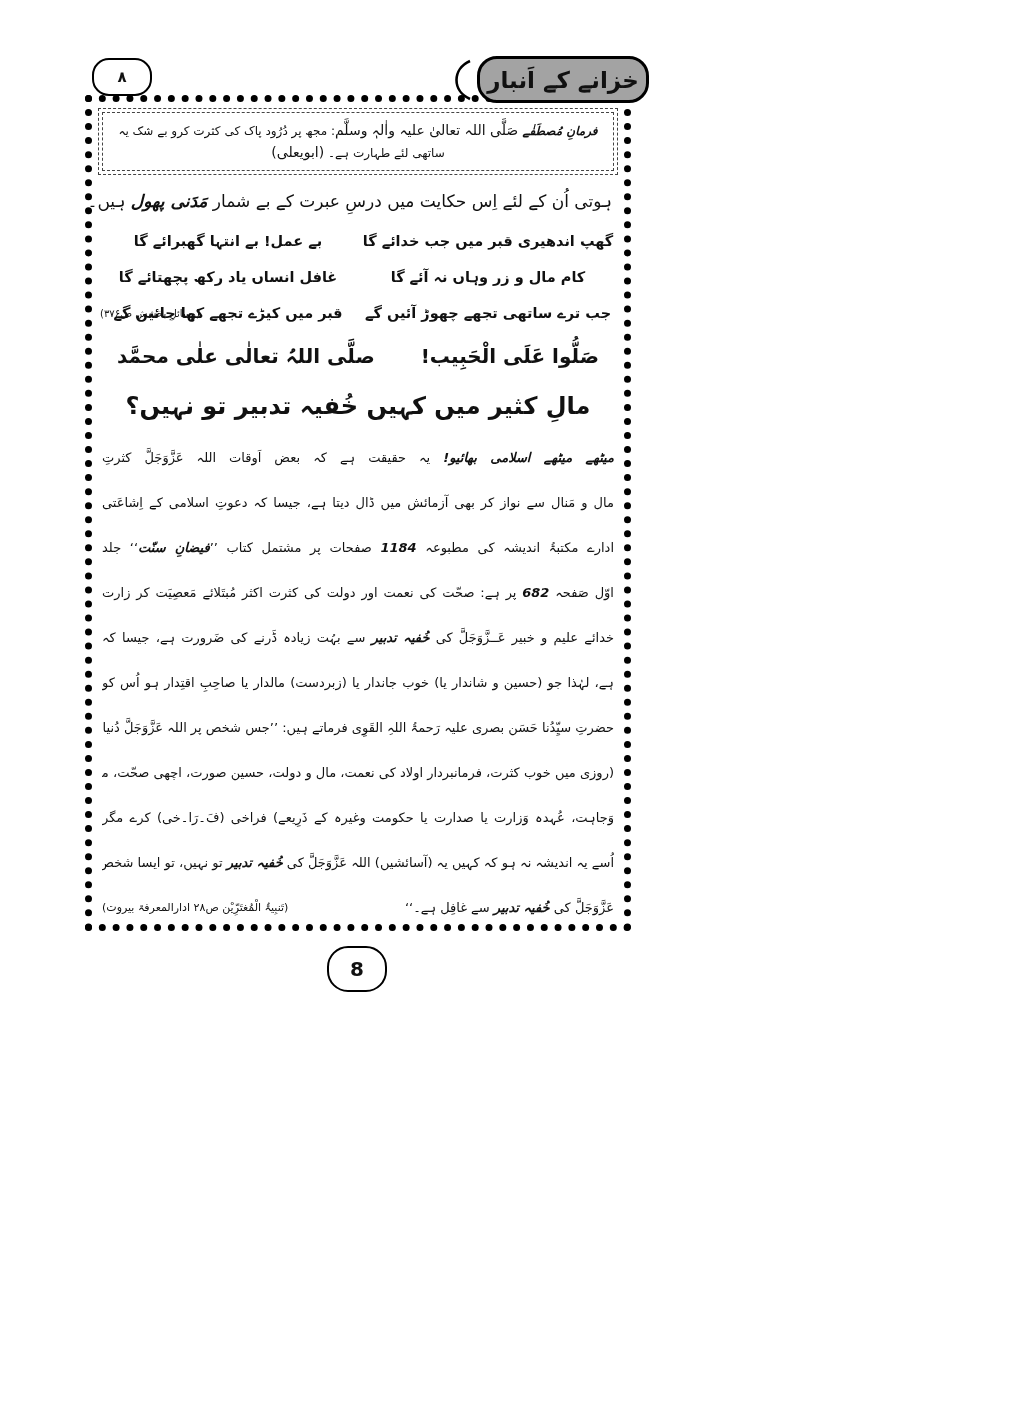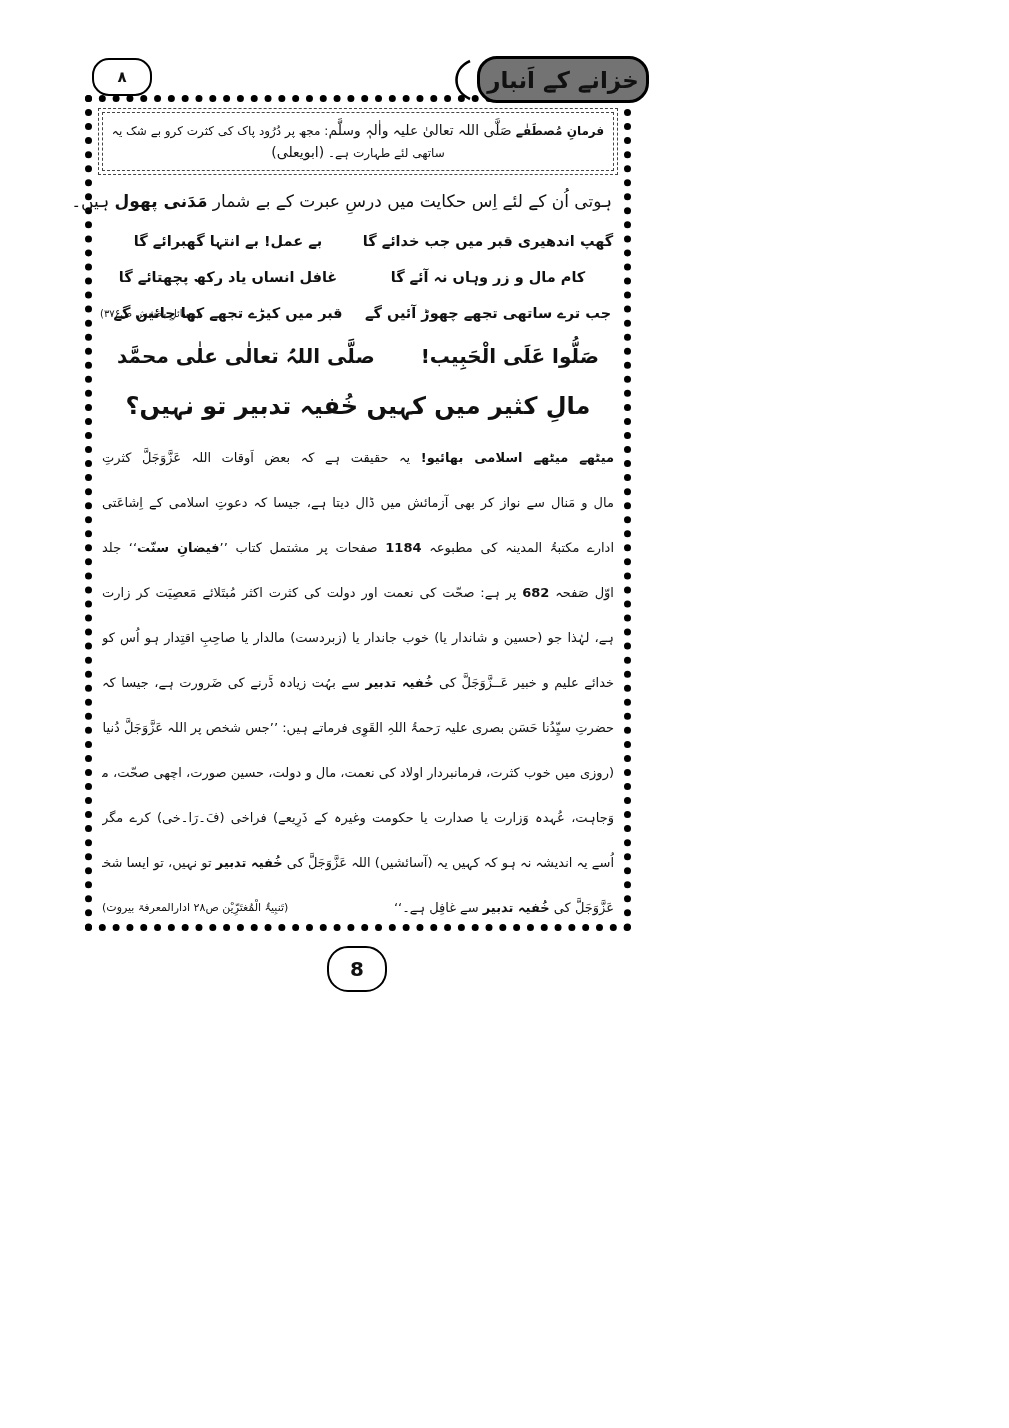--- a/index.html
+++ b/index.html
@@ -14,21 +14,21 @@
   
   .page-num-top{
     position:absolute;left:92px;top:58px;width:56px;height:34px;
     border:2px solid #000;border-radius:17px;background:#fff;
     display:flex;align-items:center;justify-content:center;
     font-size:15px;font-weight:bold;z-index:3;
   }
   
   .title-frame{
     position:absolute;left:477px;top:56px;width:166px;height:41px;
-    border:3px solid #000;border-radius:20px;background:#737373;
+    border:3px solid #000;border-radius:20px;background:#a3a3a3;
     display:flex;align-items:center;justify-content:center;
     font-size:23px;font-weight:bold;z-index:3;
   }
   .title-arc{position:absolute;left:446px;top:58px;z-index:2;}
   
   .main-box{
     position:absolute;left:85px;top:95px;width:546px;height:836px;
     box-sizing:border-box;
     border:7px dotted #000;
     padding:6px 6px;
@@ -38,21 +38,21 @@
   .hadith-box{
     border:1px dashed #444;
     outline:1px dashed #444;
     outline-offset:3px;
     margin:4px 4px 10px 4px;
     padding:7px 8px;
     text-align:center;
     font-size:12px;
     line-height:1.55;
   }
-  .seg-bold{font-weight:bold;}
+  .seg-bold{font-weight:bold;font-style:italic;}
   .seg-small{font-size:14px;}
   .seg-normal{}
   .intro-line{
     font-size:17px;line-height:40px;height:40px;
     text-align:right;padding:0 6px;white-space:nowrap;
   }
   .poem{margin:2px 0 0 0;}
   .poem-row{
     position:relative;display:flex;align-items:center;
     height:36px;font-size:14.5px;font-weight:600;
@@ -133,24 +133,24 @@
     <div class="salat-line">
       <span>صَلُّوا عَلَی الْحَبِیب!</span>
       <span>صلَّی اللہُ تعالٰی علٰی محمَّد</span>
     </div>
 
     <div class="section-heading">مالِ کثیر میں کہیں خُفیہ تدبیر تو نہیں؟</div>
 
     <div class="body-lines">
         <div class="body-line"><span class="seg-bold">میٹھے میٹھے اسلامی بھائیو!</span><span class="seg-normal"> یہ حقیقت ہے کہ بعض اَوقات اللہ عَزَّوَجَلَّ کثرتِ</span></div>
         <div class="body-line"><span class="seg-normal">مال و مَنال سے نواز کر بھی آزمائش میں ڈال دیتا ہے، جیسا کہ دعوتِ اسلامی کے اِشاعَتی</span></div>
-        <div class="body-line"><span class="seg-normal">ادارے مکتبۃُ المدینہ کی مطبوعہ </span><span class="seg-bold">1184</span><span class="seg-normal"> صفحات پر مشتمل کتاب ’’</span><span class="seg-bold">فیضانِ سنّت</span><span class="seg-normal">‘‘ جلد</span></div>
+        <div class="body-line"><span class="seg-normal">ادارے مکتبۃُ اندیشہ کی مطبوعہ </span><span class="seg-bold">1184</span><span class="seg-normal"> صفحات پر مشتمل کتاب ’’</span><span class="seg-bold">فیضانِ سنّت</span><span class="seg-normal">‘‘ جلد</span></div>
         <div class="body-line"><span class="seg-normal">اوّل صَفحہ </span><span class="seg-bold">682</span><span class="seg-normal"> پر ہے: صحّت کی نعمت اور دولت کی کثرت اکثر مُبتَلائے مَعصِیَت کر زارت</span></div>
+        <div class="body-line"><span class="seg-normal">خدائے علیم و خبیر عَــزَّوَجَلَّ کی </span><span class="seg-bold">خُفیہ تدبیر</span><span class="seg-normal"> سے بہُت زیادہ ڈَرنے کی ضَرورت ہے، جیسا کہ</span></div>
         <div class="body-line"><span class="seg-normal">ہے، لہٰذا جو (حسین و شاندار یا) خوب جاندار یا (زبردست) مالدار یا صاحِبِ اقتِدار ہو اُس کو</span></div>
-        <div class="body-line"><span class="seg-normal">خدائے علیم و خبیر عَــزَّوَجَلَّ کی </span><span class="seg-bold">خُفیہ تدبیر</span><span class="seg-normal"> سے بہُت زیادہ ڈَرنے کی ضَرورت ہے، جیسا کہ</span></div>
         <div class="body-line"><span class="seg-normal">حضرتِ سیِّدُنا حَسَن بصری علیہ رَحمۃُ اللہِ القَوِی فرماتے ہیں: ’’جس شخص پر اللہ عَزَّوَجَلَّ دُنیا میں</span></div>
         <div class="body-line"><span class="seg-normal">(روزی میں خوب کثرت، فرمانبردار اولاد کی نعمت، مال و دولت، حسین صورت، اچھی صحّت، منصب</span></div>
         <div class="body-line"><span class="seg-normal">وَجاہت، عُہدہ وَزارت یا صدارت یا حکومت وغیرہ کے ذَرِیعے) فراخی (فَ۔رَا۔خی) کرے مگر</span></div>
         <div class="body-line"><span class="seg-normal">اُسے یہ اندیشہ نہ ہو کہ کہیں یہ (آسائشیں) اللہ عَزَّوَجَلَّ کی </span><span class="seg-bold">خُفیہ تدبیر</span><span class="seg-normal"> تو نہیں، تو ایسا شخص اللہ</span></div>
         <div class="body-line with-ref">
           <span><span class="seg-normal">عَزَّوَجَلَّ کی </span><span class="seg-bold">خُفیہ تدبیر</span><span class="seg-normal"> سے غافِل ہے۔‘‘</span></span>
           <span class="ref">(تَنبِیۃُ الْمُغتَرِّیْن ص۲۸ ادارالمعرفۃ بیروت)</span>
         </div>
       </div>
 

